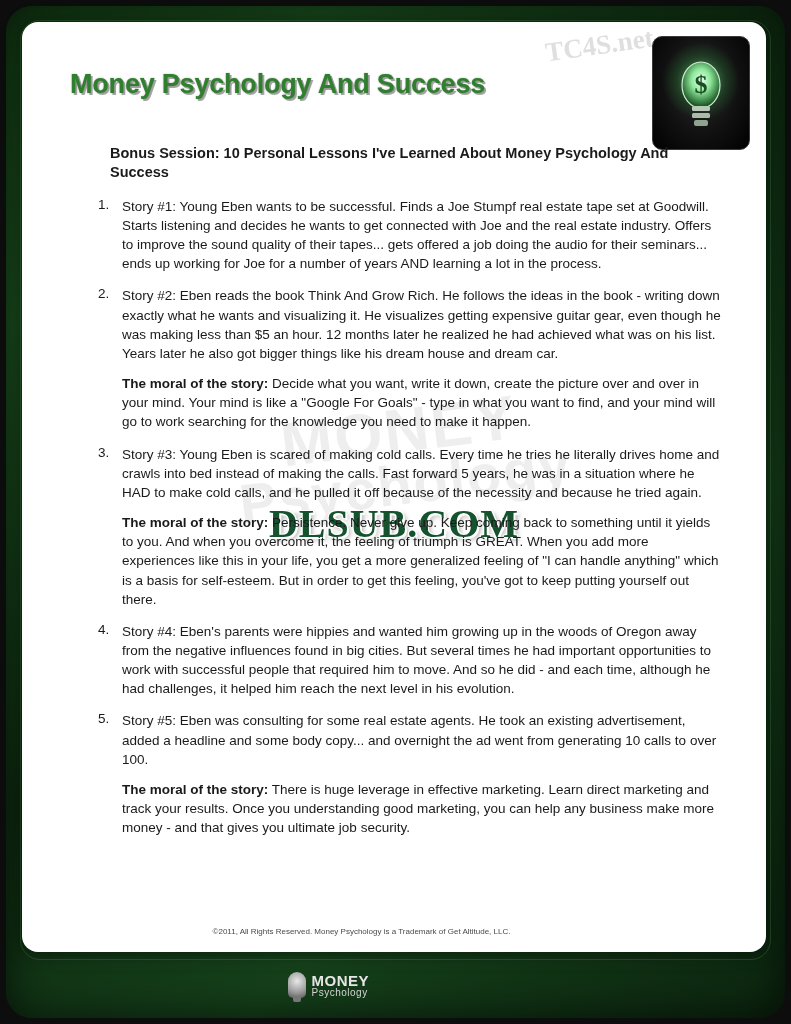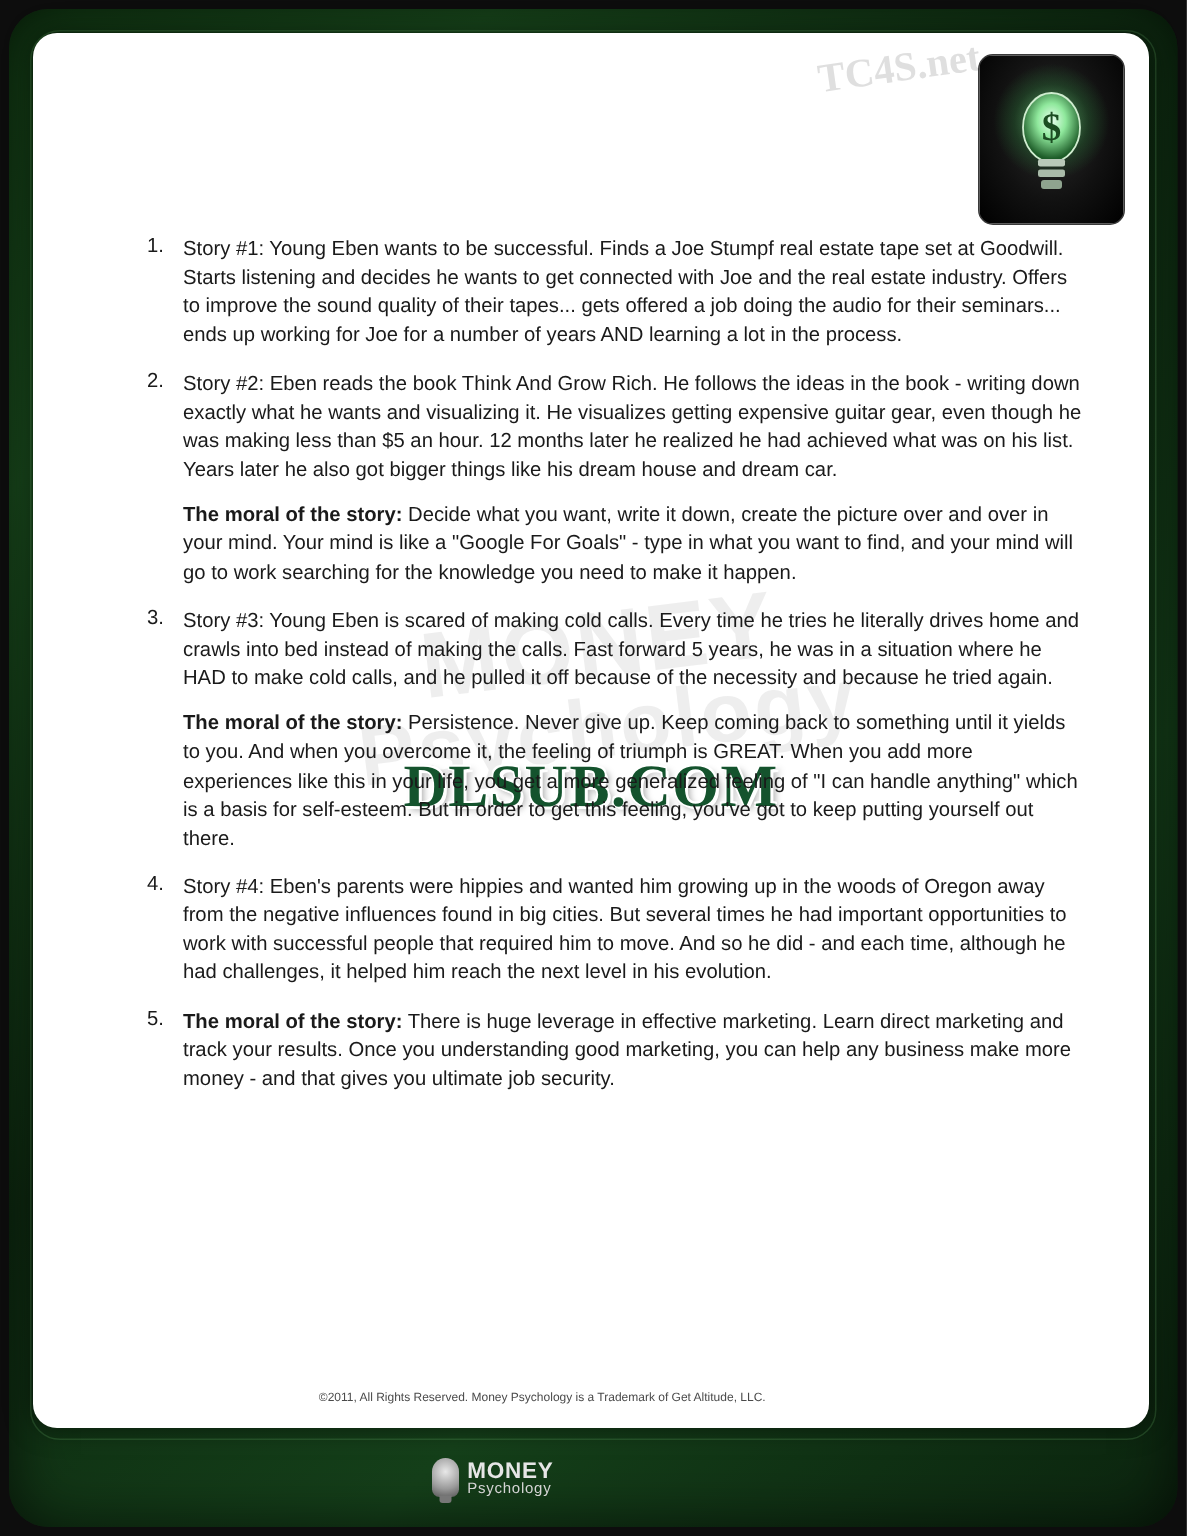--- a/index.html
+++ b/index.html
@@ -310,20 +310,21 @@
 
     <div class="wm-money">
       <div>MONEY</div>
       <div class="l2">Psychology</div>
     </div>
 
     <div class="wm-dlsub">DLSUB.COM</div>
 
     <div class="header">
       <div class="title">
+        <div>Money Psychology And Success</div>
       </div>
 
       <div class="tc4s">TC4S.net</div>
 
       <div class="bulb-box">
         <div class="bulb-glow"></div>
         <svg width="96" height="112" viewBox="0 0 96 112" style="position:absolute;left:0;top:0;">
           <defs>
             <radialGradient id="bulbGrad" cx="50%" cy="40%" r="55%">
               <stop offset="0%" stop-color="#eafff0"></stop>
@@ -335,20 +336,21 @@
           <rect x="39" y="69" width="18" height="5" rx="1.5" fill="#b9c9b9"></rect>
           <rect x="39" y="76" width="18" height="5" rx="1.5" fill="#a9bba9"></rect>
           <rect x="41" y="83" width="14" height="6" rx="2" fill="#8fa48f"></rect>
           <text x="48" y="56" font-family="Liberation Serif, serif" font-size="26" font-weight="bold" text-anchor="middle" fill="#1c4d22">$</text>
         </svg>
       </div>
     </div>
 
     <div class="body-wrap">
 
+      <p class="subtitle">Bonus Session: 10 Personal Lessons I've Learned About Money Psychology And Success</p>
 
       <ol class="stories">
 
         <li>
           <p class="story-text"><span>Story #1: Young Eben wants to be successful. Finds a Joe Stumpf real estate tape set at Goodwill. Starts listening and decides he wants to get connected with Joe and the real estate industry. Offers to improve the sound quality of their tapes... gets offered a job doing the audio for their seminars... ends up working for Joe for a number of years AND learning a lot in the process.</span><span class="uline"></span><span></span></p>
         </li>
 
         <li>
           <p class="story-text"><span>Story #2: Eben reads the book </span><span class="uline">Think And Grow Rich</span><span>. He follows the ideas in the book - writing down exactly what he wants and visualizing it. He visualizes getting expensive guitar gear, even though he was making less than $5 an hour. 12 months later he realized he had achieved what was on his list. Years later he also got bigger things like his dream house and dream car.</span></p>
           <p class="moral"><span class="lead">The moral of the story:</span><span> Decide what you want, write it down, create the picture over and over in your mind. Your mind is like a "Google For Goals" - type in what you want to find, and your mind will go to work searching for the knowledge you need to make it happen.</span></p>
@@ -357,20 +359,21 @@
         <li>
           <p class="story-text"><span>Story #3: Young Eben is scared of making cold calls. Every time he tries he literally drives home and crawls into bed instead of making the calls. Fast forward 5 years, he was in a situation where he HAD to make cold calls, and he pulled it off because of the necessity and because he tried again.</span><span class="uline"></span><span></span></p>
           <p class="moral"><span class="lead">The moral of the story:</span><span>  Persistence. Never give up. Keep coming back to something until it yields to you. And when you overcome it, the feeling of triumph is GREAT. When you add more experiences like this in your life, you get a more generalized feeling of "I can handle anything" which is a basis for self-esteem. But in order to get this feeling, you've got to keep putting yourself out there.</span></p>
         </li>
 
         <li>
           <p class="story-text"><span>Story #4: Eben's parents were hippies and wanted him growing up in the woods of Oregon away from the negative influences found in big cities. But several times he had important opportunities to work with successful people that required him to move. And so he did - and each time, although he had challenges, it helped him reach the next level in his evolution.</span><span class="uline"></span><span></span></p>
         </li>
 
         <li>
+          <p class="story-text"><span>Story #5: Eben was consulting for some real estate agents. He took an existing advertisement, added a headline and some body copy... and overnight the ad went from generating 10 calls to over 100.</span><span class="uline"></span><span></span></p>
           <p class="moral"><span class="lead">The moral of the story:</span><span> There is huge leverage in effective marketing. Learn direct marketing and track your results. Once you understanding good marketing, you can help any business make more money - and that gives you ultimate job security.</span></p>
         </li>
 
       </ol>
     </div>
 
     <div class="copyright">©2011, All Rights Reserved. Money Psychology is a Trademark of Get Altitude, LLC.</div>
   </div>
 
   <div class="footer-bar">

